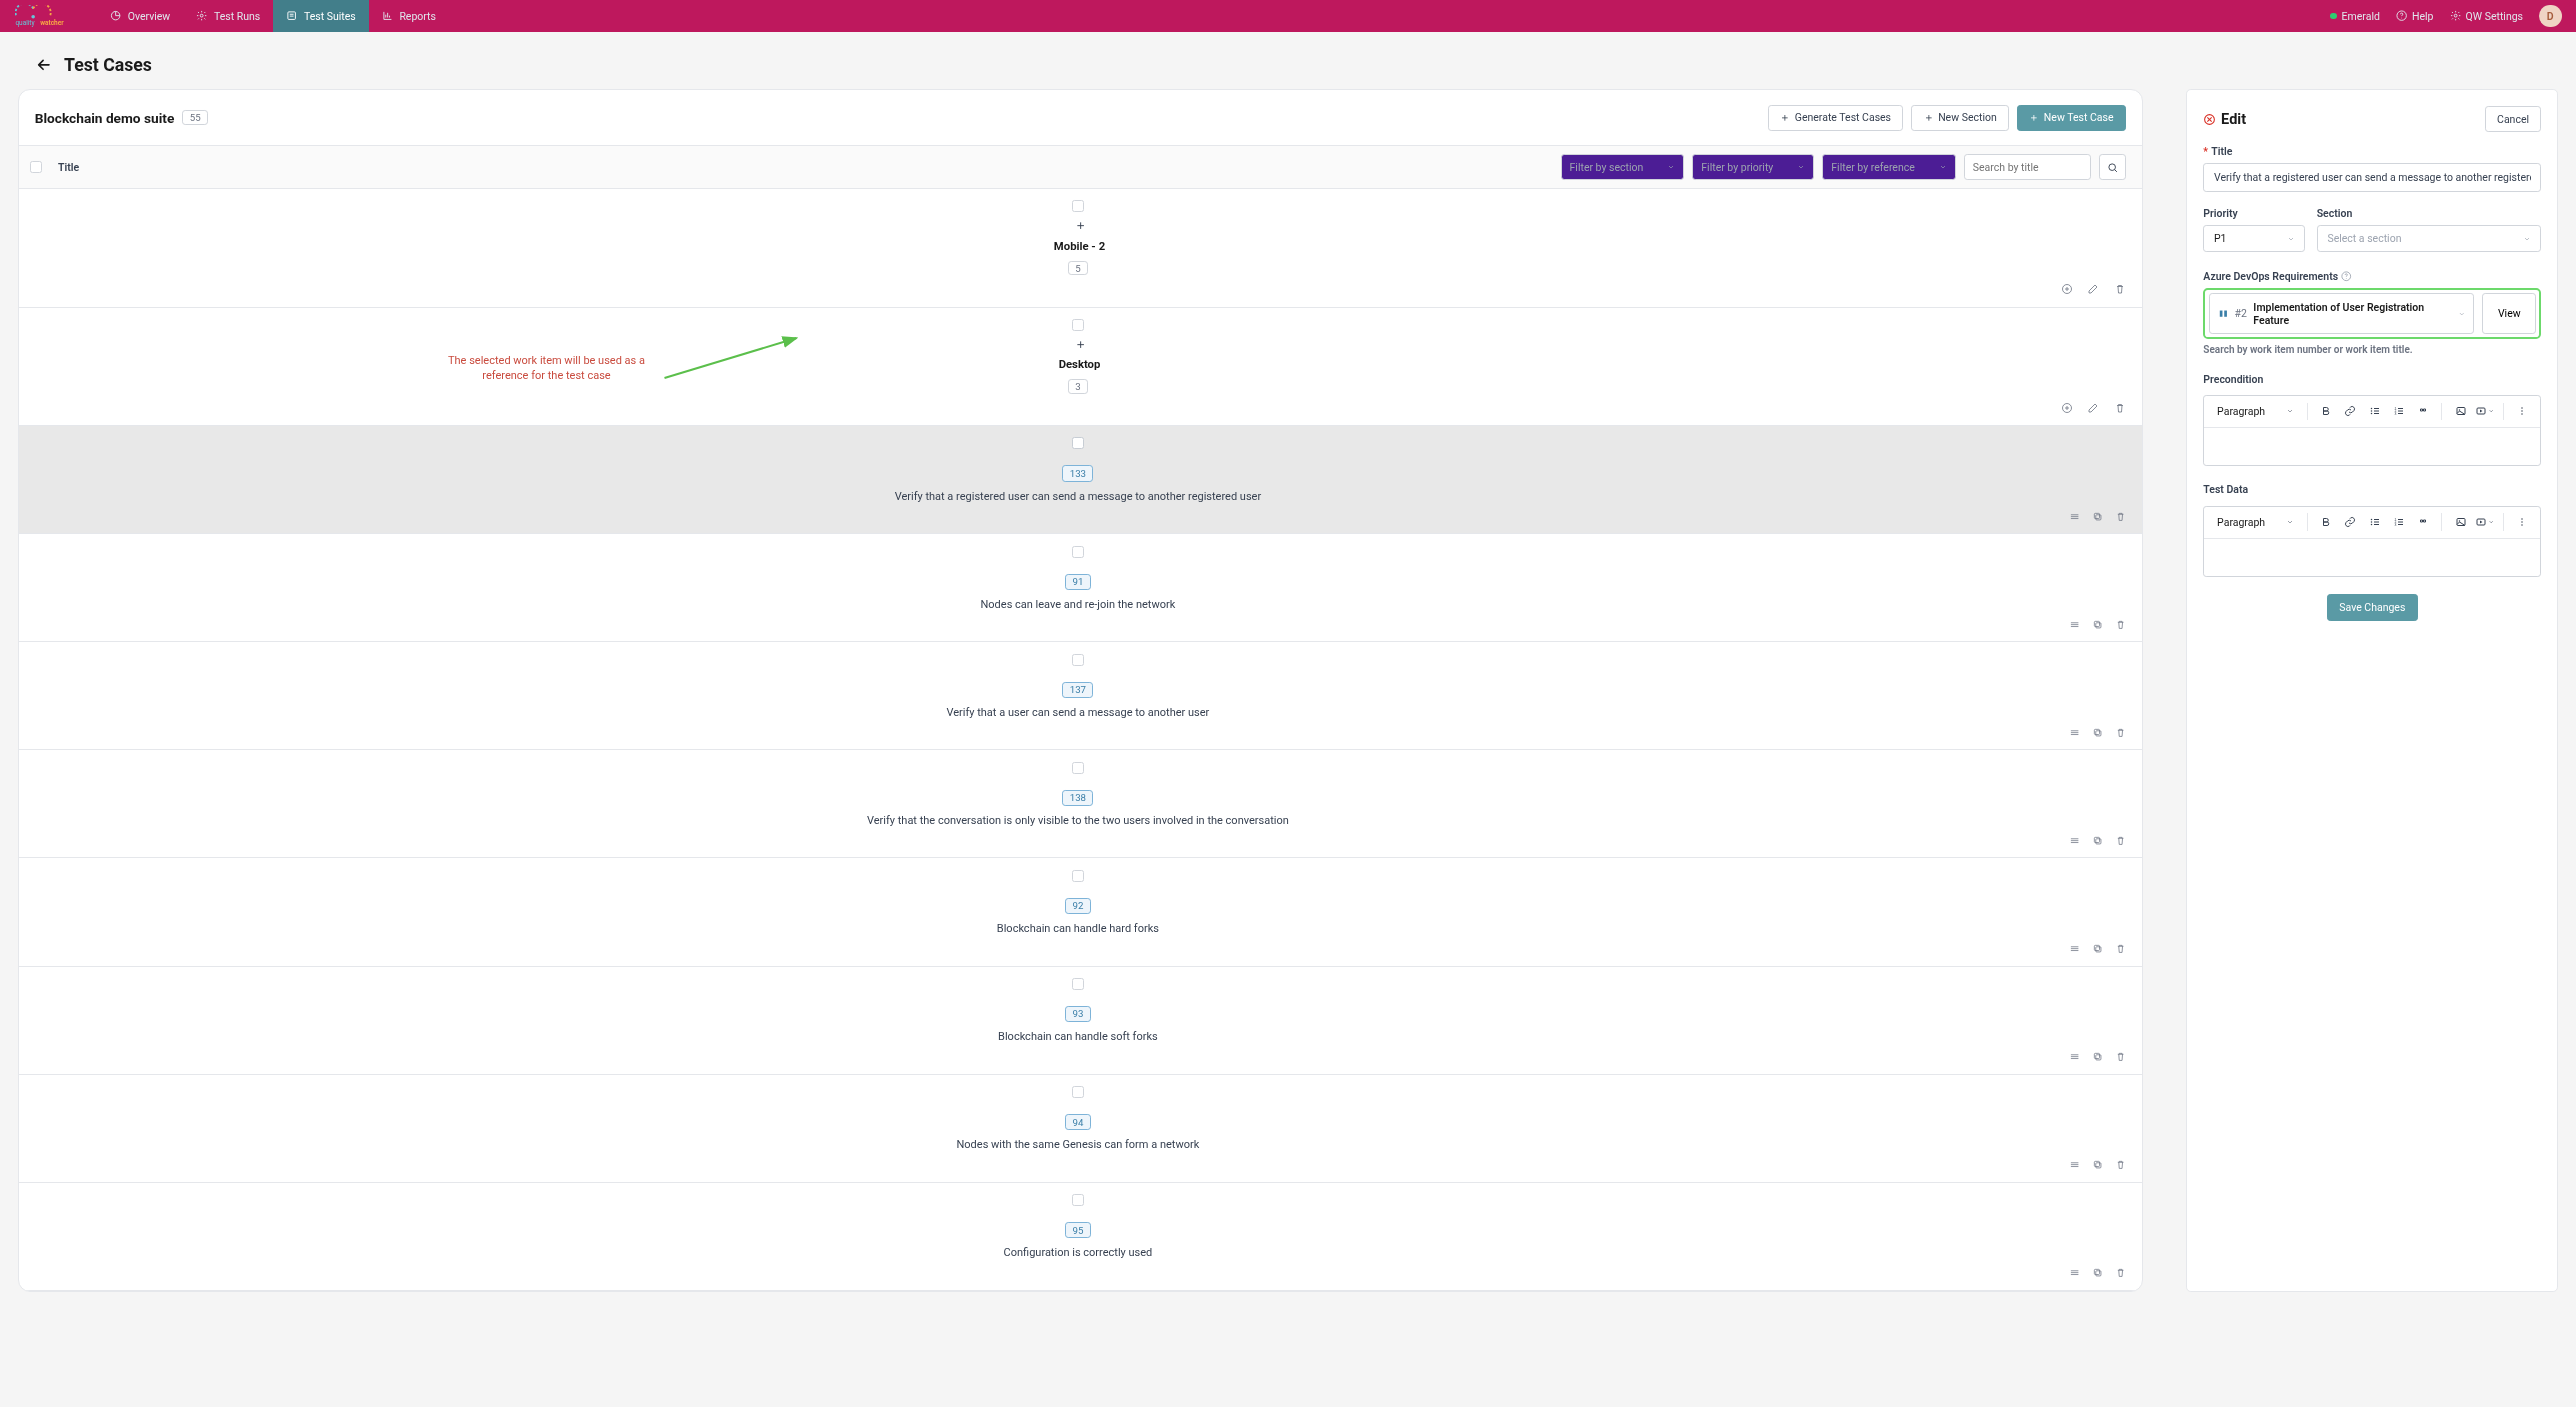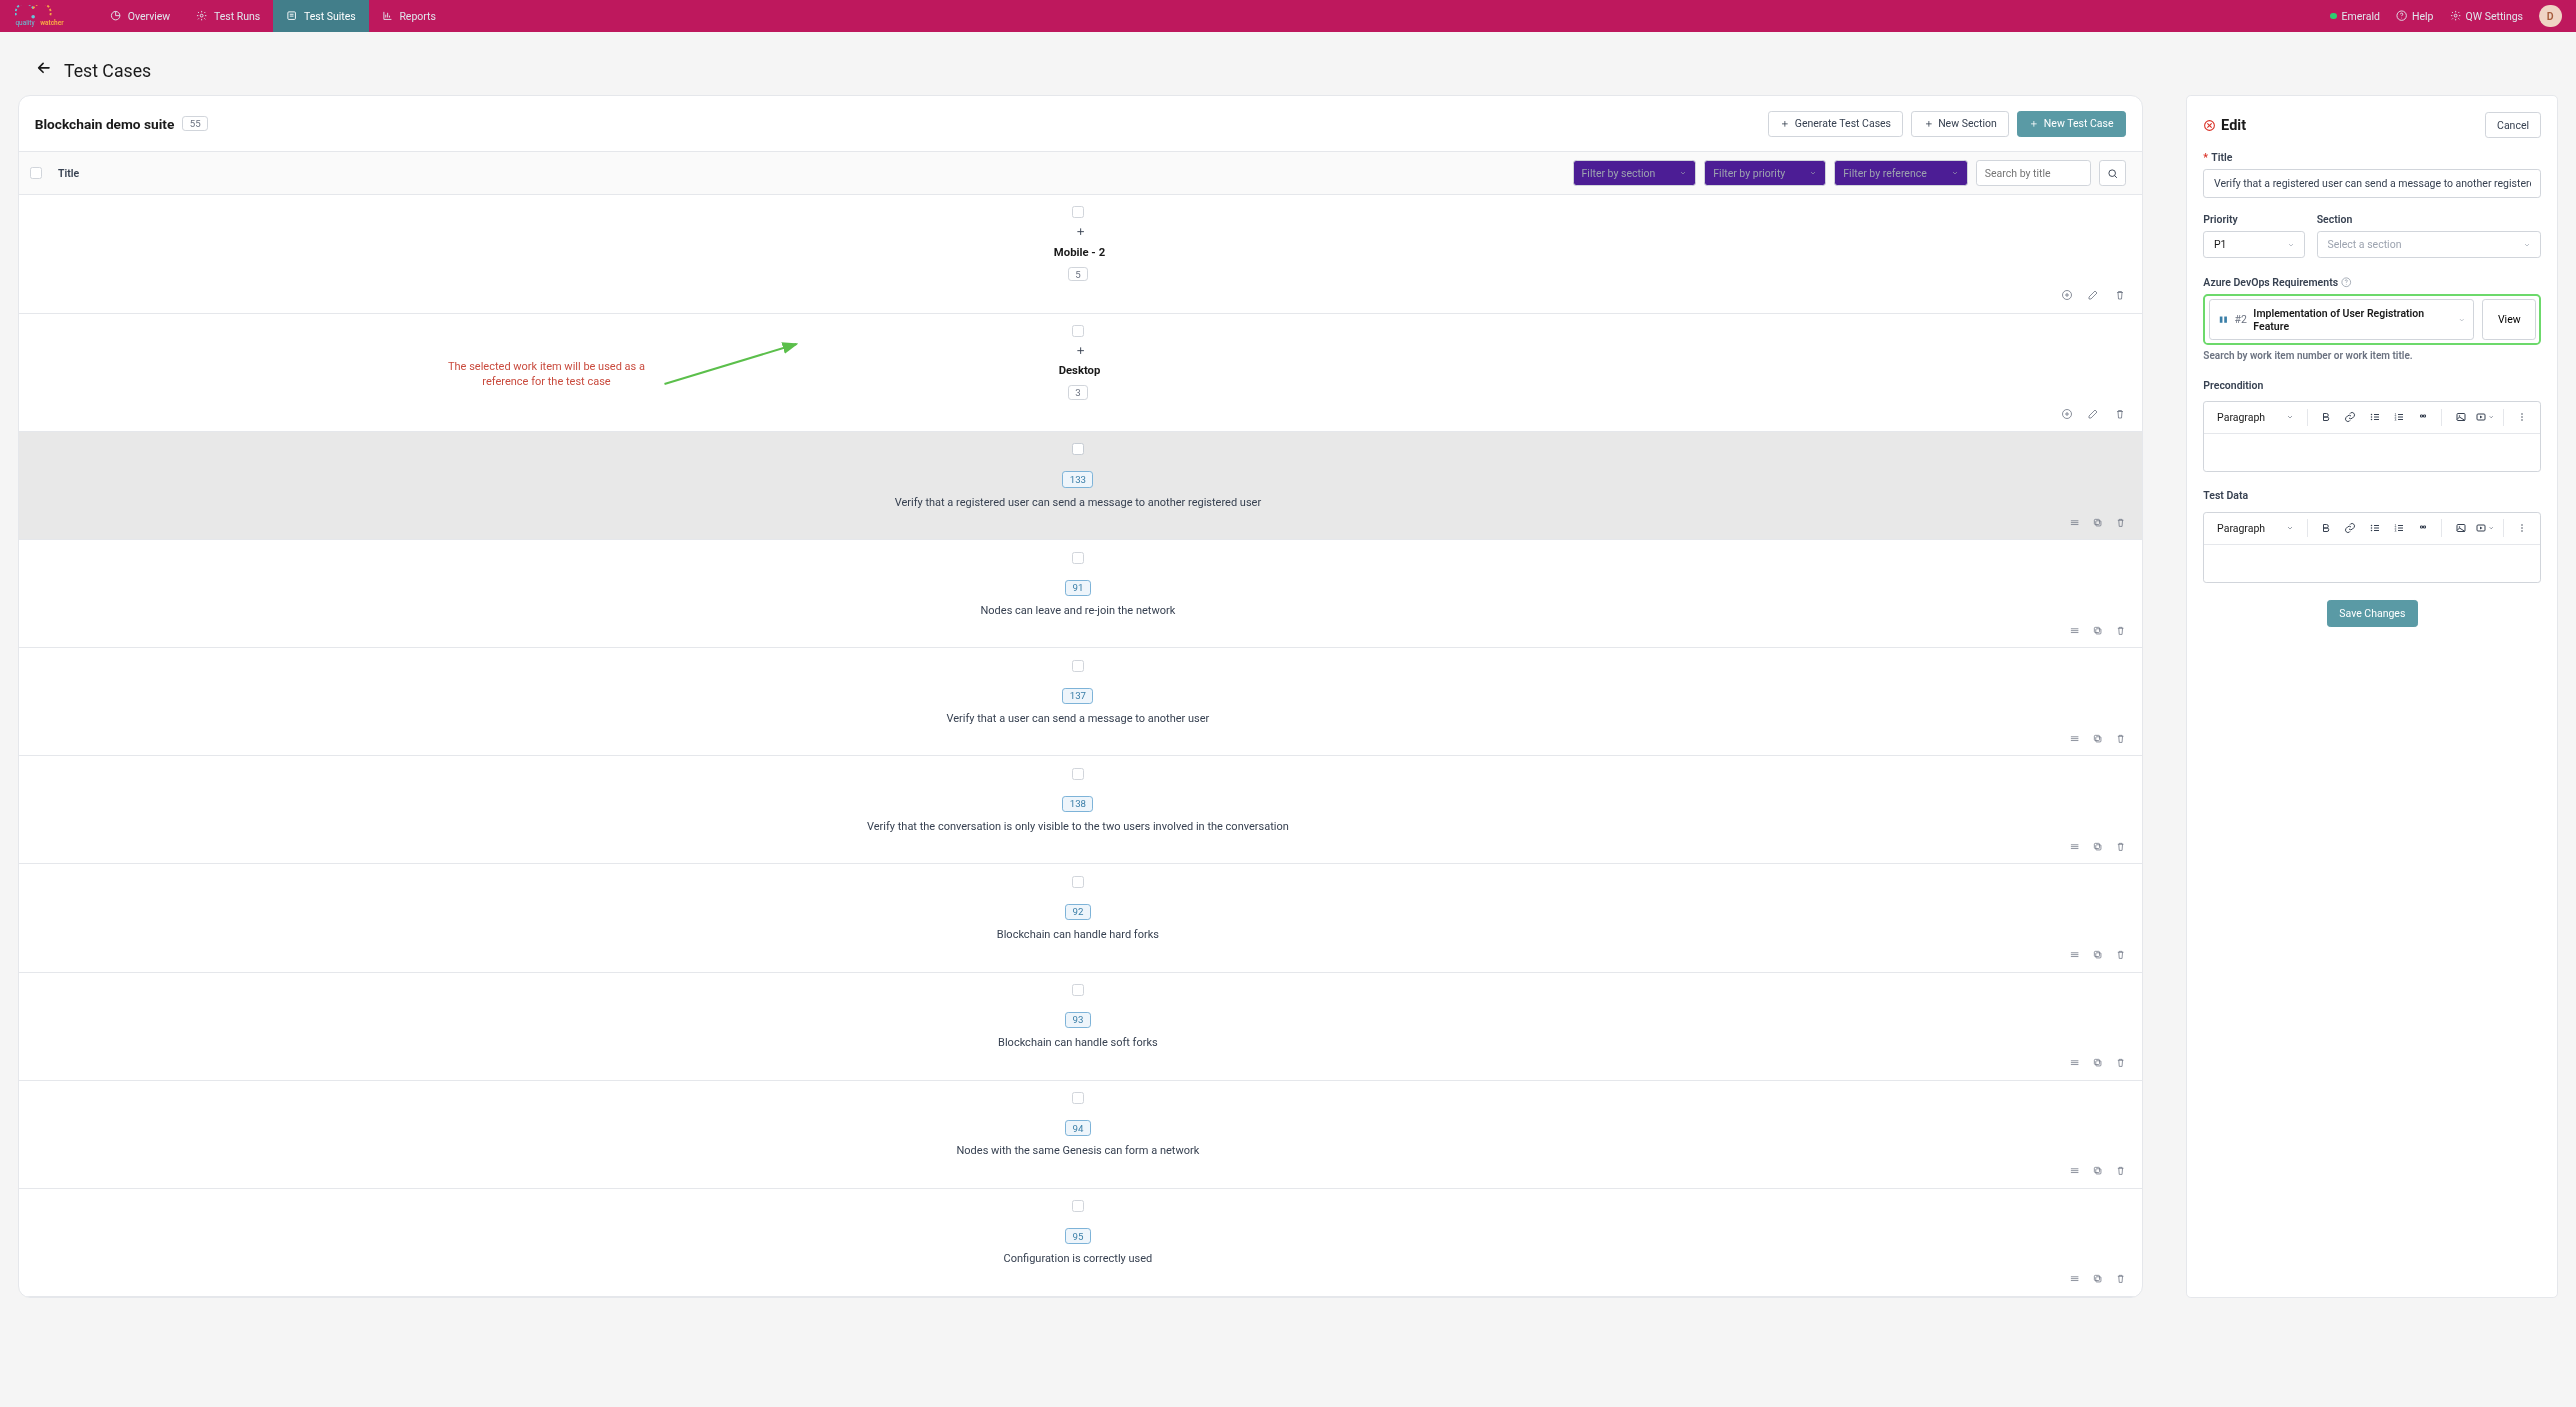--- a/index.html
+++ b/index.html
@@ -14,21 +14,21 @@
 .nav-item.active { background:#427e8a; color:#fff; }
 .nav-item svg { width:11.3px; height:11.3px; }
 .nav-right { margin-left:auto; display:flex; align-items:center; gap:16px; }
 .nav-right-item { display:flex; align-items:center; gap:4.8px; font-size:10.5px; color:#e0e6ed; cursor:pointer; }
 .dot-green { width:6.4px; height:6.4px; border-radius:50%; background:#2ecc71; }
 .avatar { width:22.5px; height:22.5px; border-radius:50%; background:#f0d4c4; color:#a55b3a; display:flex; align-items:center; justify-content:center; font-weight:600; font-size:10.5px; }
 
 
 .page-head { display:flex; align-items:center; gap:11.3px; padding:22.5px 35px 14.5px; }
 .back-arrow { width:17.7px; height:17.7px; cursor:pointer; }
-.page-title { font-size:17.7px; font-weight:400;margin-top:6px; }
+.page-title { font-size:17.7px; font-weight:700; }
 
 
 .content { display:flex; gap:14.5px; padding:0 17.7px 17.7px; }
 .panel-left { flex:1; background:#fff; border:0.8px solid #e5e7eb; border-radius:12px; overflow:hidden; }
 .panel-right { width:372px; background:#fff; border:0.8px solid #e5e7eb; border-radius:4.8px; padding:16px 16px 19.3px; display:flex; flex-direction:column;margin-left:29px; }
 
 
 .suite-bar { display:flex; align-items:center; padding:14.5px 16px; border-bottom:0.8px solid #e5e7eb; }
 .suite-name { font-size:13.7px; font-weight:700; margin-right:8px; }
 .count-badge { border:0.8px solid #d1d5db; border-radius:3.2px; padding:0.8px 6.4px; font-size:9.7px; color:#6b7280; }
@@ -38,21 +38,21 @@
 .btn.primary { background:#5a9aa5; border-color:#5a9aa5; color:#fff; }
 .btn.primary-solid { background:#5a9aa5; border-color:#5a9aa5; color:#fff; }
 
 
 .filter-row { display:flex; align-items:center; padding:8px 16px 8px 11.3px; border-bottom:0.8px solid #e5e7eb; gap:8px; background:#fafafa; }
 .chk { width:12px; height:12px; border:0.8px solid #d1d5db; border-radius:2.4px; background:#fff; }
 .col-title { font-size:10.5px; font-weight:600; color:#374151; margin-left:8px; }
 .filters { margin-left:auto; display:flex; gap:8px; }
 .select { border:0.8px solid #d1d5db; border-radius:3.2px; padding:4.8px 8px; font-size:10.5px; color:#9ca3af; display:flex; align-items:center; gap:24px; background:#4c1d95; cursor:pointer; min-width:113px; justify-content:space-between; }
 .select svg { width:8px; height:8px; color:#9ca3af; }
-.search-box { border:0.8px solid #d1d5db; border-radius:3.2px; padding:4.8px 8px; font-size:10.5px; color:#9ca3af; width:115px; background:#fff; }
+.search-box { border:0.8px solid #d1d5db; border-radius:3.2px; padding:4.8px 8px; font-size:10.5px; color:#9ca3af; width:127px; background:#fff; }
 .search-btn { border:0.8px solid #d1d5db; border-radius:3.2px; width:27px; height:26px; display:flex; align-items:center; justify-content:center; background:#fff; cursor:pointer; }
 
 
 .row { display:flex; align-items:center; padding:11.3px 16px 11.3px 11.3px; border-bottom:0.8px solid #e5e7eb; gap:8px;flex-direction:column; }
 .row.selected { background:#e8e8e8; }
 .row.selected .chk { background:#fff; border-color:#c7cdd4; }
 .expander { width:11.3px; height:11.3px; cursor:pointer; color:#374151; margin-left:4.8px; }
 .sec-name { font-weight:700; font-size:11.3px; margin-left:3.2px; }
 .id-badge { border:0.8px solid #7db3d8; color:#3b7fa8; border-radius:3.2px; padding:1.6px 6.4px; font-size:9.7px; background:#eef5fb; }
 .row-title { font-size:11px; color:#374151; }

